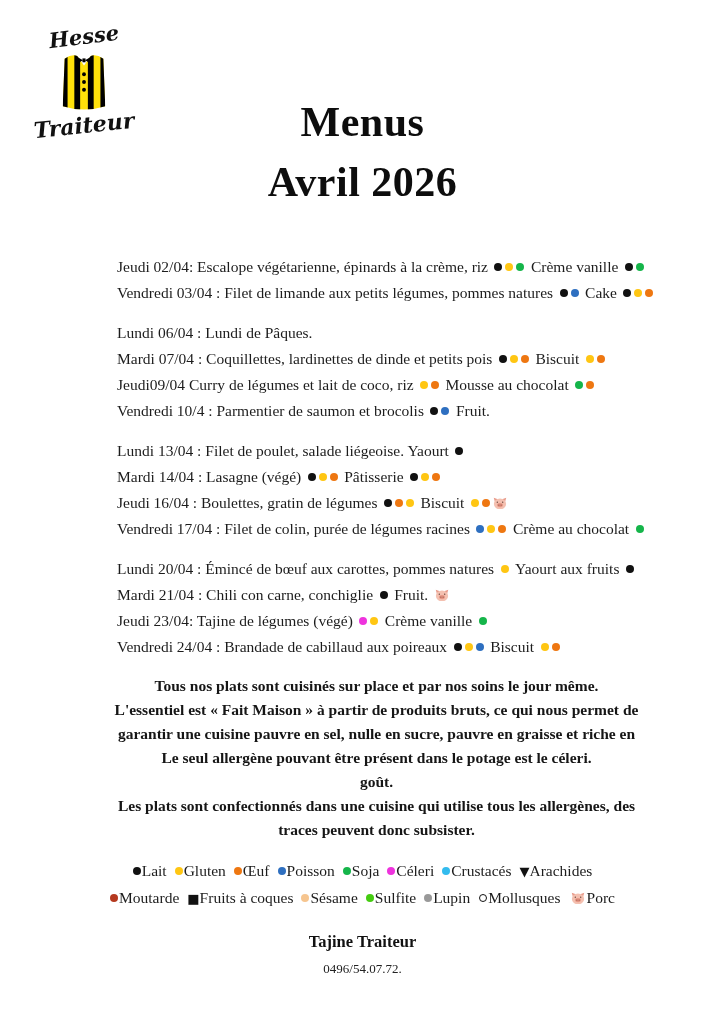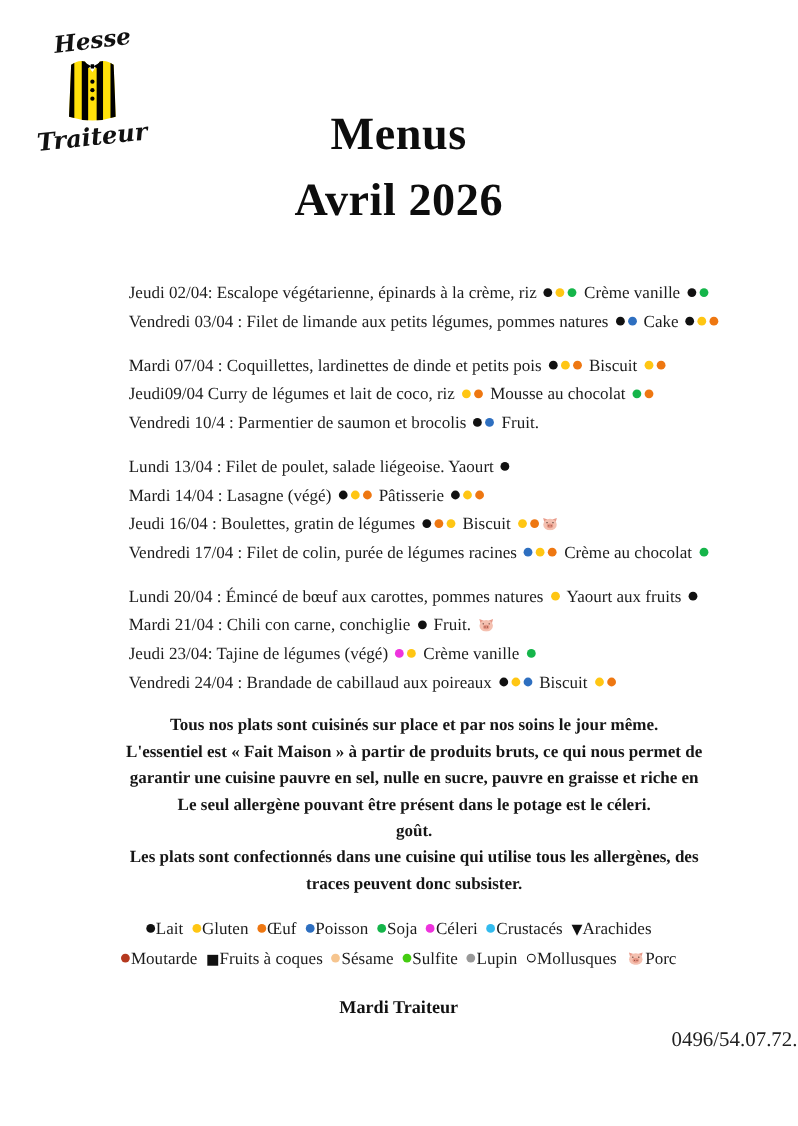--- a/index.html
+++ b/index.html
@@ -31,21 +31,21 @@
   
   .notice{margin-top:12px;text-align:center;font-weight:bold;font-size:15.5px;line-height:24px;color:#161616;padding-left:28px;}
   
   .legend{margin-top:16px;text-align:center;font-size:15.5px;line-height:26px;}
   .legend-row{white-space:nowrap;}
   .legend-item{margin:0 4px;white-space:nowrap;}
   .legend-item .dot{margin:0 1px 0 0;}
   
   .footer{margin-top:20px;text-align:center;}
   .footer-name{font-weight:bold;font-size:16.5px;color:#111;}
-  .footer-phone{font-size:19px;margin-top:9px;color:#222;text-align:right;}
+  .footer-phone{font-size:13px;margin-top:9px;color:#222;}
 </style>
 </head>
 <body>
 
 <div class="page">
 
   <div class="logo">
     <span class="logo-script">Hesse</span>
     <svg class="logo-vest" width="58" height="60" viewBox="0 0 60 62">
       <defs>
@@ -75,20 +75,21 @@
     <div class="title-line">Menus</div>
     <div class="title-line">Avril 2026</div>
   </div>
 
   <div class="menu" id="weeks">
       <div class="week">
         <div class="menu-line"><span class="menu-text">Jeudi 02/04: Escalope végétarienne, épinards à la crème, riz</span><span class="dot-run"><span class="dot" style="background: rgb(17, 17, 17);"></span><span class="dot" style="background: rgb(255, 198, 19);"></span><span class="dot" style="background: rgb(21, 181, 74);"></span></span><span class="menu-text">Crème vanille</span><span class="dot-run"><span class="dot" style="background: rgb(17, 17, 17);"></span><span class="dot" style="background: rgb(21, 181, 74);"></span></span></div>
         <div class="menu-line"><span class="menu-text">Vendredi 03/04 : Filet de limande aux petits légumes, pommes natures</span><span class="dot-run"><span class="dot" style="background: rgb(17, 17, 17);"></span><span class="dot" style="background: rgb(46, 111, 192);"></span></span><span class="menu-text">Cake</span><span class="dot-run"><span class="dot" style="background: rgb(17, 17, 17);"></span><span class="dot" style="background: rgb(255, 198, 19);"></span><span class="dot" style="background: rgb(238, 119, 17);"></span></span></div>
       </div>
       <div class="week">
+        <div class="menu-line"><span class="menu-text">Lundi 06/04 : Lundi de Pâques.</span></div>
         <div class="menu-line"><span class="menu-text">Mardi 07/04 : Coquillettes, lardinettes de dinde et petits pois</span><span class="dot-run"><span class="dot" style="background: rgb(17, 17, 17);"></span><span class="dot" style="background: rgb(255, 198, 19);"></span><span class="dot" style="background: rgb(238, 119, 17);"></span></span><span class="menu-text">Biscuit</span><span class="dot-run"><span class="dot" style="background: rgb(255, 198, 19);"></span><span class="dot" style="background: rgb(238, 119, 17);"></span></span></div>
         <div class="menu-line"><span class="menu-text">Jeudi09/04  Curry de légumes et lait de coco, riz</span><span class="dot-run"><span class="dot" style="background: rgb(255, 198, 19);"></span><span class="dot" style="background: rgb(238, 119, 17);"></span></span><span class="menu-text">Mousse au chocolat</span><span class="dot-run"><span class="dot" style="background: rgb(21, 181, 74);"></span><span class="dot" style="background: rgb(238, 119, 17);"></span></span></div>
         <div class="menu-line"><span class="menu-text">Vendredi 10/4 : Parmentier de saumon et brocolis</span><span class="dot-run"><span class="dot" style="background: rgb(17, 17, 17);"></span><span class="dot" style="background: rgb(46, 111, 192);"></span></span><span class="menu-text">Fruit.</span></div>
       </div>
       <div class="week">
         <div class="menu-line"><span class="menu-text">Lundi 13/04 : Filet de poulet, salade liégeoise. Yaourt</span><span class="dot-run"><span class="dot" style="background: rgb(17, 17, 17);"></span></span></div>
         <div class="menu-line"><span class="menu-text">Mardi 14/04 : Lasagne (végé)</span><span class="dot-run"><span class="dot" style="background: rgb(17, 17, 17);"></span><span class="dot" style="background: rgb(255, 198, 19);"></span><span class="dot" style="background: rgb(238, 119, 17);"></span></span><span class="menu-text">Pâtisserie</span><span class="dot-run"><span class="dot" style="background: rgb(17, 17, 17);"></span><span class="dot" style="background: rgb(255, 198, 19);"></span><span class="dot" style="background: rgb(238, 119, 17);"></span></span></div>
         <div class="menu-line"><span class="menu-text">Jeudi 16/04 : Boulettes, gratin de légumes</span><span class="dot-run"><span class="dot" style="background: rgb(17, 17, 17);"></span><span class="dot" style="background: rgb(238, 119, 17);"></span><span class="dot" style="background: rgb(255, 198, 19);"></span></span><span class="menu-text">Biscuit</span><span class="dot-run"><span class="dot" style="background: rgb(255, 198, 19);"></span><span class="dot" style="background: rgb(238, 119, 17);"></span><span class="pig-wrap"><svg viewBox="0 0 20 18" width="14" height="12.5">
                 <path d="M2.5,6.5 L1,1.2 L7,3.2 Z" fill="#e89a8a"></path>
                 <path d="M17.5,6.5 L19,1.2 L13,3.2 Z" fill="#e89a8a"></path>
@@ -136,17 +137,17 @@
               <ellipse cx="10" cy="10" rx="8.8" ry="7.8" fill="#f4c0b0"></ellipse>
               <ellipse cx="10" cy="11.6" rx="4.2" ry="3" fill="#e69685"></ellipse>
               <circle cx="8.4" cy="11.6" r="0.9" fill="#8a4a3c"></circle>
               <circle cx="11.6" cy="11.6" r="0.9" fill="#8a4a3c"></circle>
               <circle cx="6.1" cy="7.4" r="0.9" fill="#4f2f27"></circle>
               <circle cx="13.9" cy="7.4" r="0.9" fill="#4f2f27"></circle>
             </svg></span><span class="legend-label">Porc</span></span></div>
     </div>
 
   <div class="footer">
-    <div class="footer-name">Mardi Traiteur</div>
+    <div class="footer-name">Tajine Traiteur</div>
     <div class="footer-phone">0496/54.07.72.</div>
   </div>
 
 </div>
 
 </body></html>

